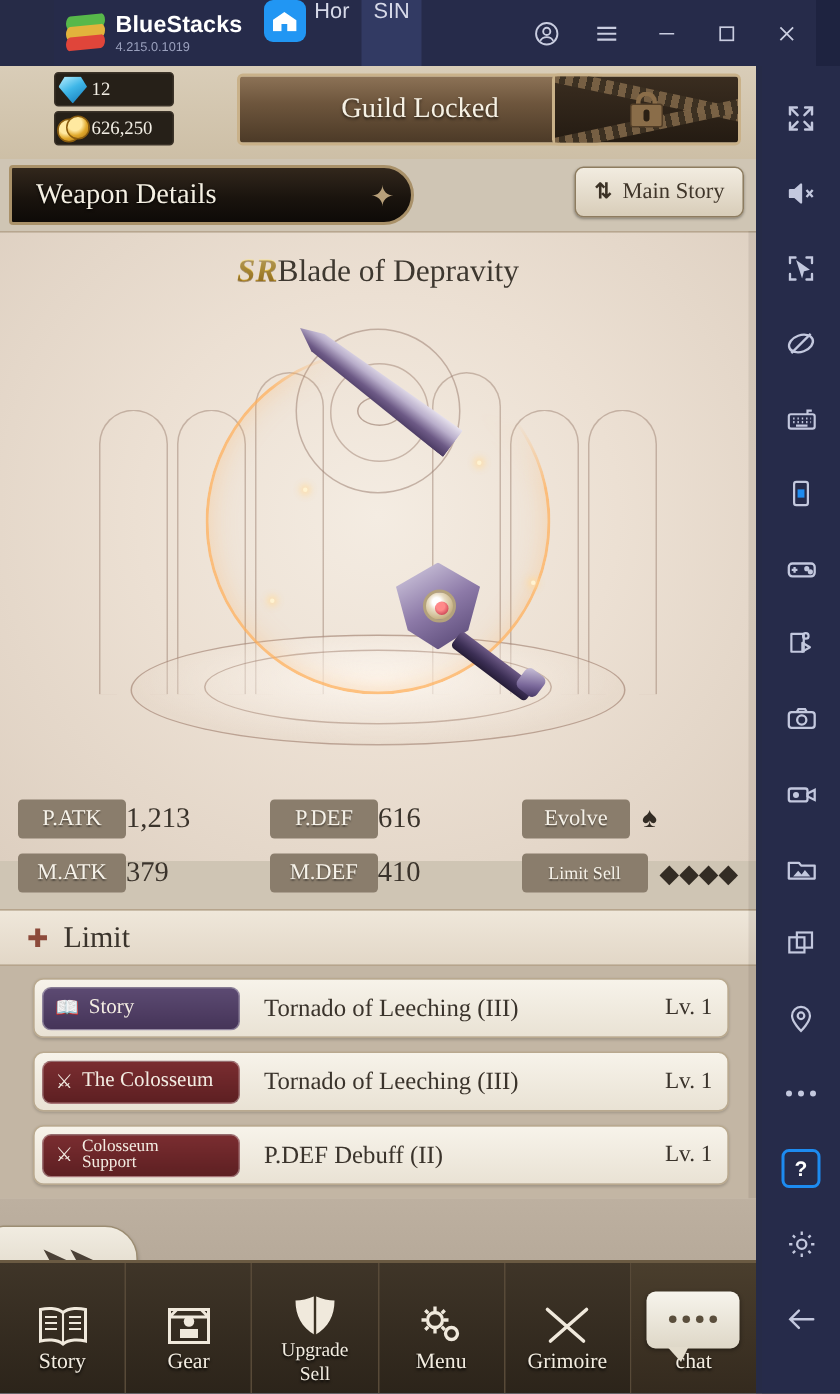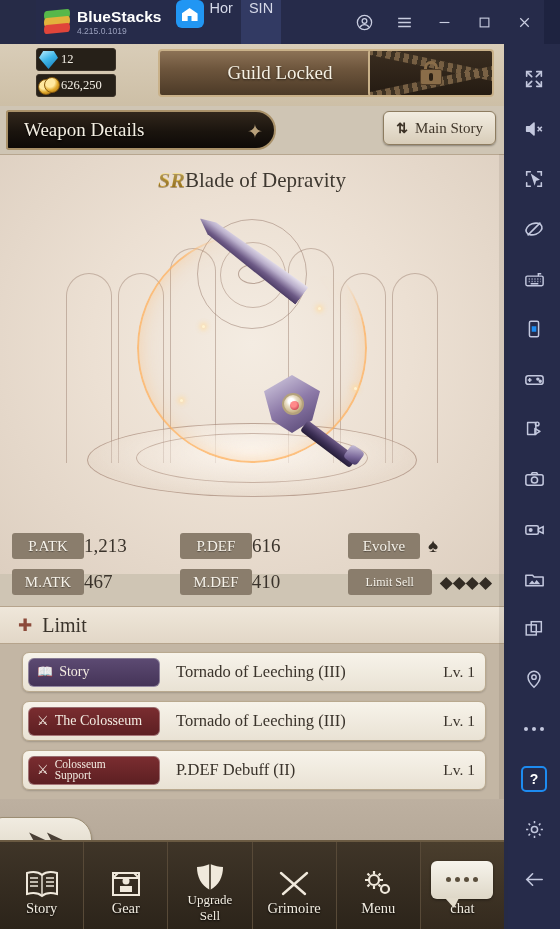--- a/index.html
+++ b/index.html
@@ -641,21 +641,21 @@
       <div class="stat-row">
         <span class="stat-tag">P.ATK</span>
         <span class="stat-val">1,213</span>
         <span class="stat-tag">P.DEF</span>
         <span class="stat-val">616</span>
         <span class="stat-tag">Evolve</span>
         <span class="pips pip-spade">♠</span>
       </div>
       <div class="stat-row">
         <span class="stat-tag">M.ATK</span>
-        <span class="stat-val">467</span>
+        <span class="stat-val">379</span>
         <span class="stat-tag">M.DEF</span>
         <span class="stat-val">410</span>
         <span class="stat-tag small">Limit Sell</span>
         <span class="pips">◆◆◆◆</span>
       </div>
     </div>
 
     <div class="skill-head">
       <span class="cross">✚</span>
       <span class="t">Limit</span>
@@ -725,35 +725,35 @@
           <svg width="36" height="28" viewBox="0 0 36 28" fill="#f0e9dc">
             <path d="M18 1c-5 2-9 3-13 3 0 10 4 18 13 23 9-5 13-13 13-23-4 0-8-1-13-3z"></path>
             <path d="M18 1v26" stroke="#3a3022" stroke-width="1.6"></path>
           </svg>
         </span>
         <span class="nav-label two">Upgrade</span>
         <span class="nav-label two">Sell</span>
       </div>
       <div class="nav-item">
         <span class="nav-ic">
-          <svg width="36" height="30" viewBox="0 0 36 30" fill="none" stroke="#f0e9dc" stroke-width="2.4" stroke-linecap="round">
-            <path d="M5 4l24 21M31 4L7 25"></path>
-          </svg>
-        </span>
-        <span class="nav-label">Grimoire</span>
-      </div>
-      <div class="nav-item">
-        <span class="nav-ic">
           <svg width="36" height="30" viewBox="0 0 36 30" fill="none" stroke="#f0e9dc" stroke-width="2.2">
             <circle cx="14" cy="11" r="5"></circle>
               <circle cx="25" cy="20" r="4"></circle>
             <path d="M14 2v3M14 17v3M5 11h3M20 11h3M7.5 4.5l2 2M18.5 15.5l2 2M20.5 4.5l-2 2M9.5 15.5l-2 2"></path>
           </svg>
         </span>
         <span class="nav-label">Menu</span>
+      </div>
+      <div class="nav-item">
+        <span class="nav-ic">
+          <svg width="36" height="30" viewBox="0 0 36 30" fill="none" stroke="#f0e9dc" stroke-width="2.4" stroke-linecap="round">
+            <path d="M5 4l24 21M31 4L7 25"></path>
+          </svg>
+        </span>
+        <span class="nav-label">Grimoire</span>
       </div>
       <div class="nav-item chat-item">
         <span class="nav-ic">
           <span class="chat-bubble">
               <i></i>
               <i></i>
               <i></i>
               <i></i>
             </span>
         </span>

